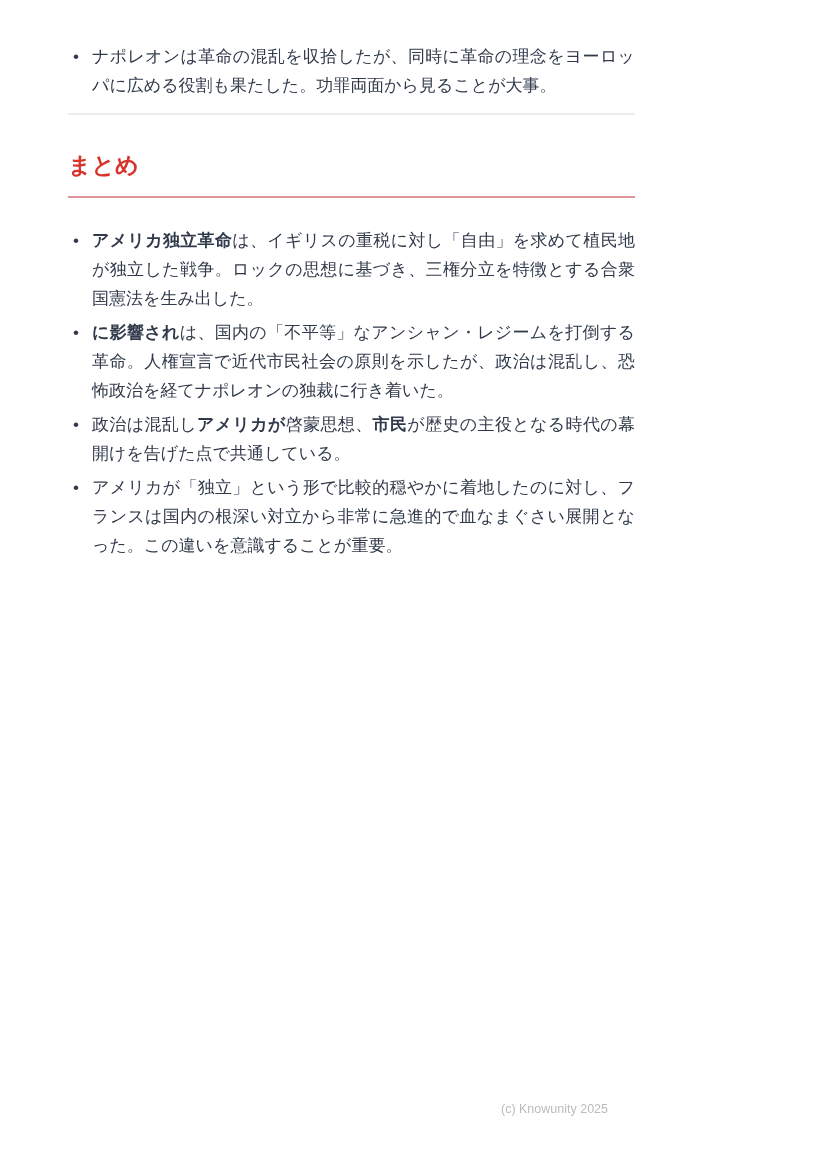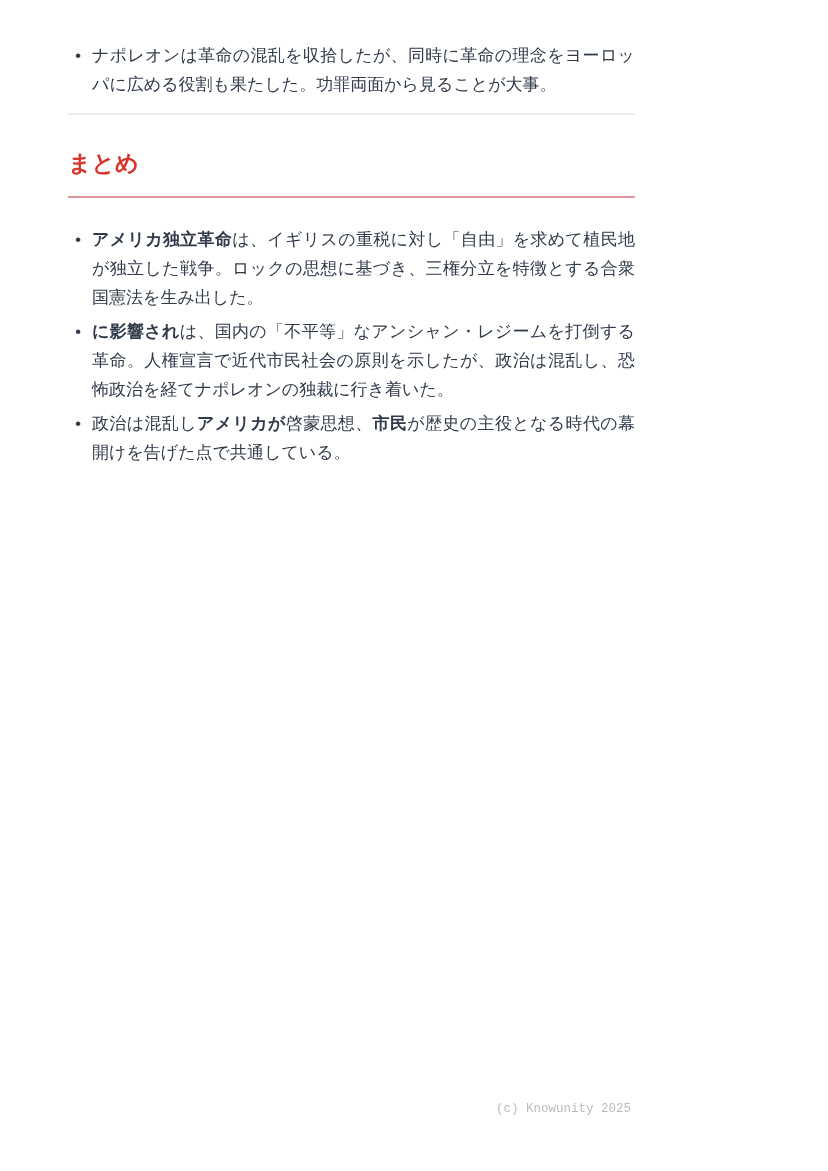--- a/index.html
+++ b/index.html
@@ -2,21 +2,21 @@
 <html style="--page-bg: #ffffff; --accent-red: #d7342b; --heading-underline: #e0959c; --divider: #ececec; --body-text: #303a4a; --footer-text: #b9bcbf; --scrollbar-fill: #fdf0f2; --scrollbar-edge: #eeb4bb;"><head>
 <meta charset="utf-8">
 <style>
   * { margin: 0; padding: 0; box-sizing: border-box; }
   html, body { background: #ffffff; }
   .page {
     position: relative;
     width: 668px;
     height: 1171px;
     background: var(--page-bg, #ffffff);
-    font-family: Liberation Mono, monospace;
+    font-family: Liberation Sans, sans-serif;
     color: var(--body-text, #303a4a);
     overflow: hidden;
   }
   .content {
     position: absolute;
     left: 68px;
     top: 0;
     width: 567px;
   }
   ul.bullet-list {
@@ -62,21 +62,21 @@
     width: 45px;
     height: 520px;
     background: var(--scrollbar-fill, #fdf0f2);
     border-left: 3px solid var(--scrollbar-edge, #eeb4bb);
     border-top: 1px solid #f6d8db;
     border-radius: 1px;
   }
   .footer-copyright {
     position: absolute;
     top: 1101px;
-    right: 37px;
+    right: 60px;
     font-size: 12.5px;
     line-height: 16px;
     color: var(--footer-text, #b9bcbf);
   }
 </style>
 </head>
 <body>
 
 <div class="page">
 
@@ -89,20 +89,21 @@
     </section>
 
     <hr class="section-divider">
 
     <section>
       <h2 class="section-heading">まとめ</h2>
       <ul class="bullet-list summary-list">
           <li><strong>アメリカ独立革命</strong><span>は、イギリスの重税に対し「自由」を求めて植民地が独立した戦争。ロックの思想に基づき、三権分立を特徴とする合衆国憲法を生み出した。</span></li>
           <li><strong>に影響され</strong><span>は、国内の「不平等」なアンシャン・レジームを打倒する革命。人権宣言で近代市民社会の原則を示したが、政治は混乱し、恐怖政治を経てナポレオンの独裁に行き着いた。</span></li>
           <li><span>政治は混乱し</span><strong>アメリカが</strong><span>啓蒙思想、</span><strong>市民</strong><span>が歴史の主役となる時代の幕開けを告げた点で共通している。</span></li>
+          <li><span>アメリカが「独立」という形で比較的穏やかに着地したのに対し、フランスは国内の根深い対立から非常に急進的で血なまぐさい展開となった。この違いを意識することが重要。</span></li>
         </ul>
     </section>
 
   </div>
 
   <div class="scrollbar-thumb"></div>
 
   <div class="footer-copyright">(c) Knowunity 2025</div>
 
 </div>

